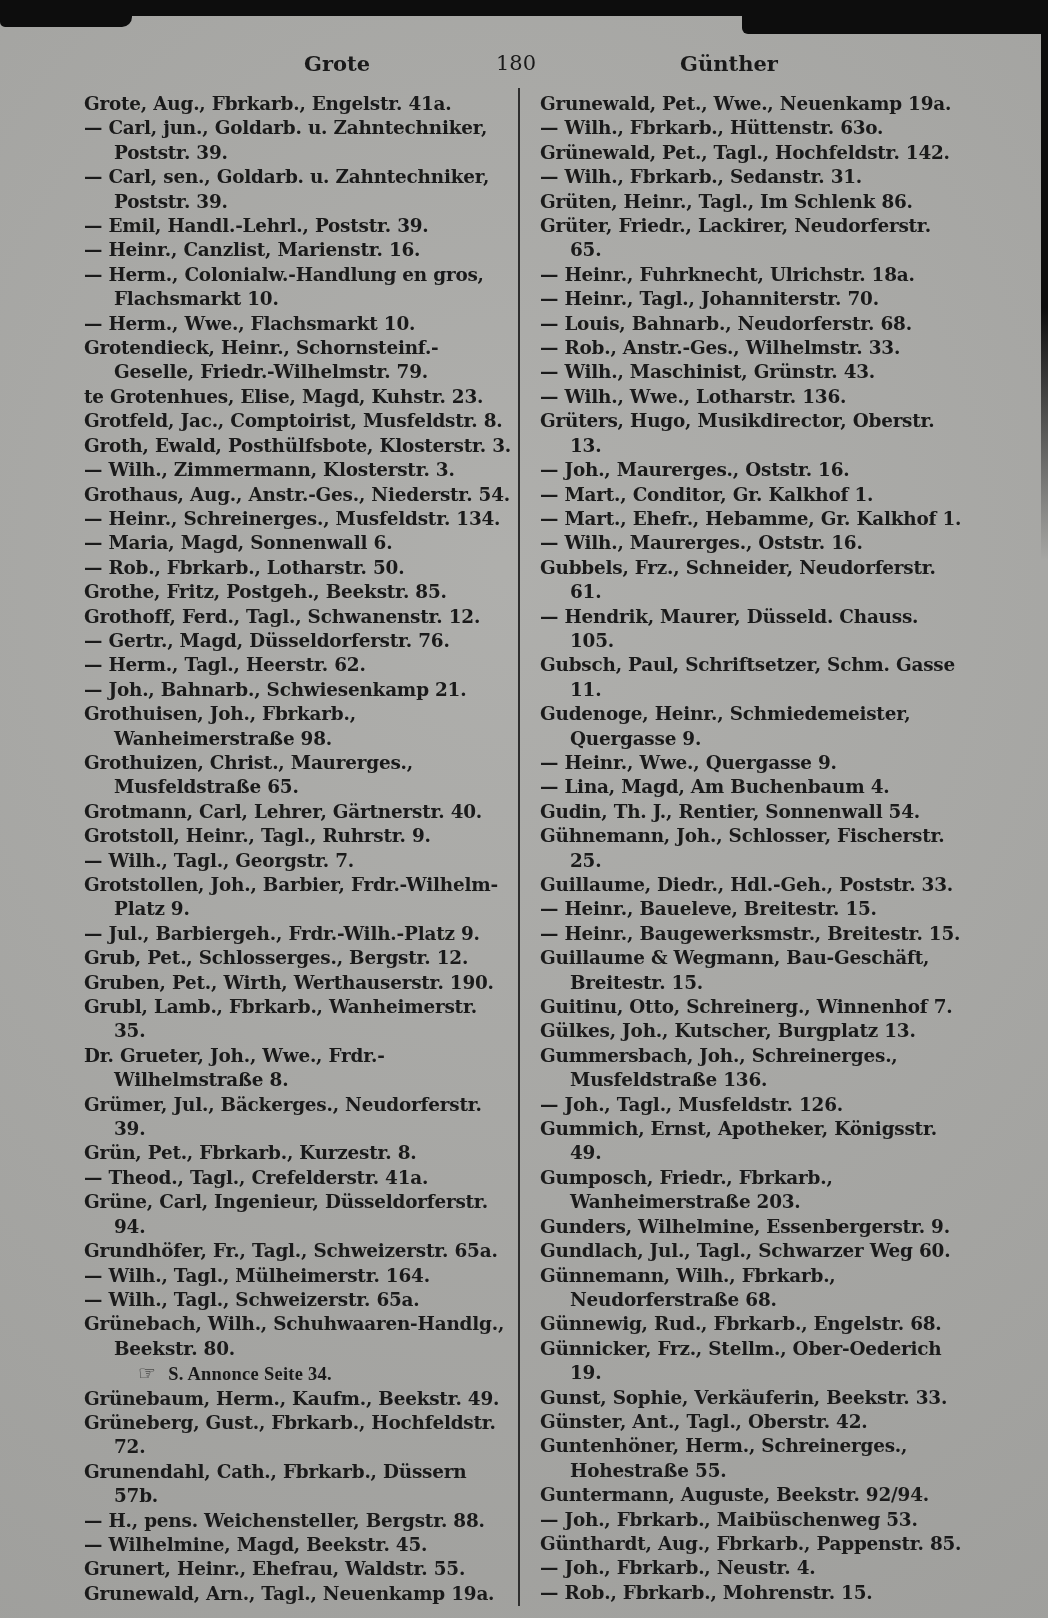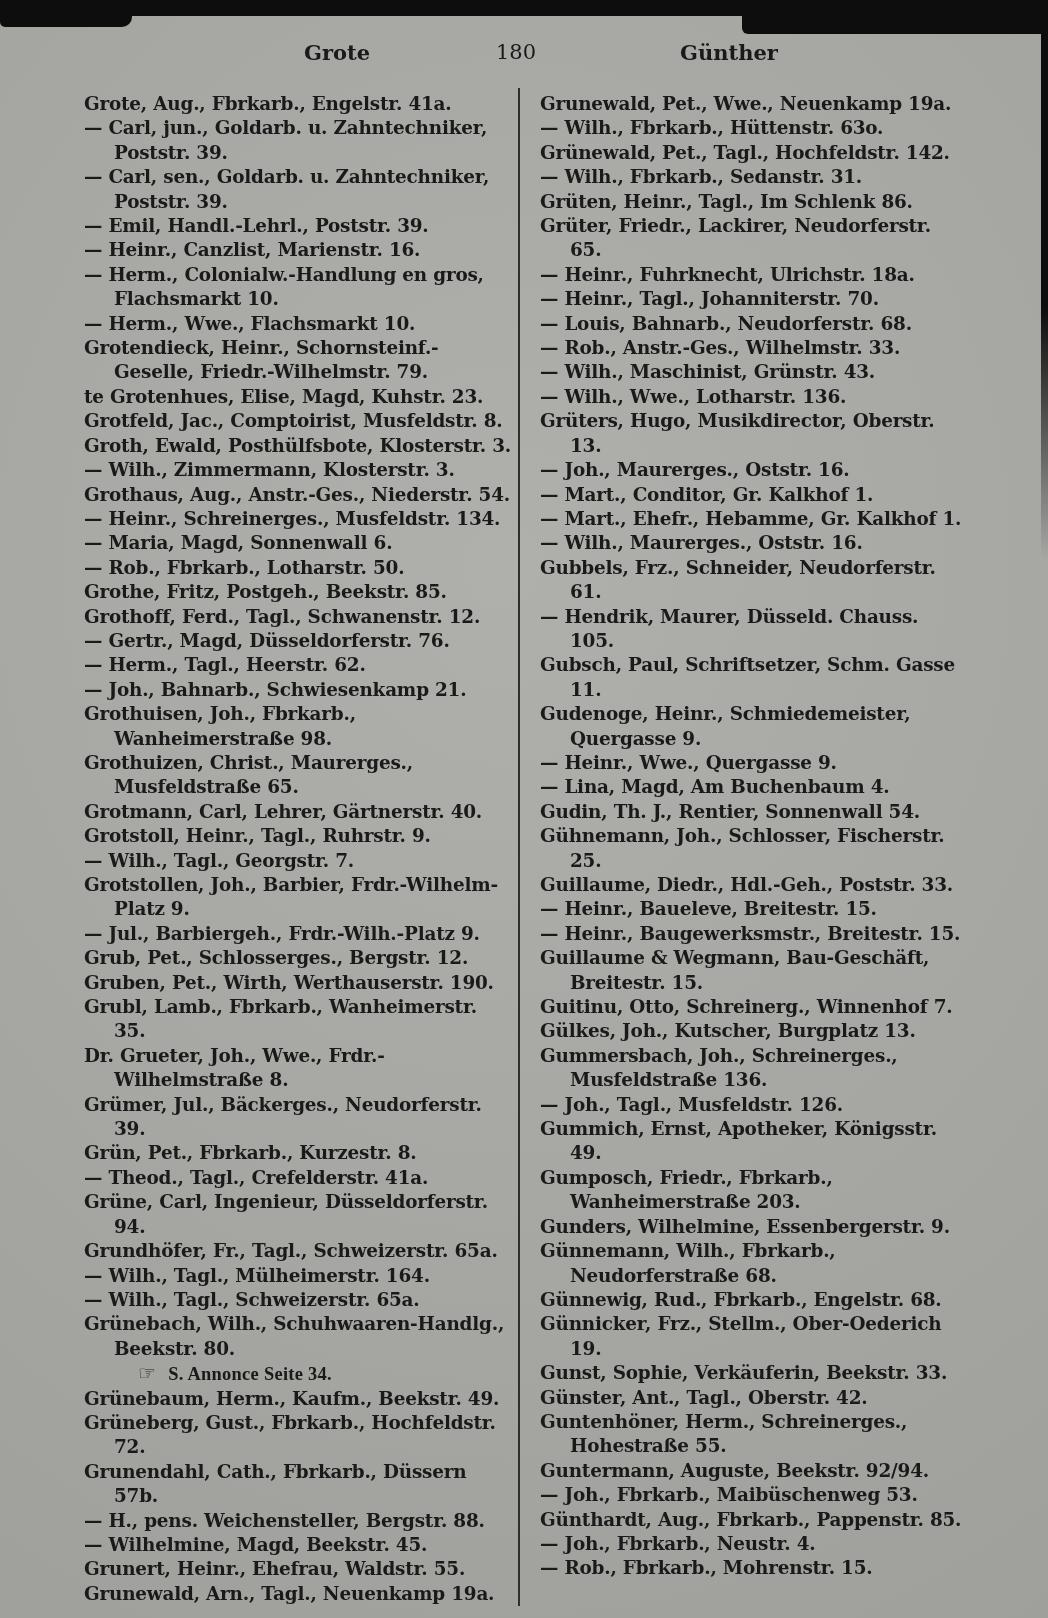--- a/index.html
+++ b/index.html
@@ -23,21 +23,21 @@
   }
 
   
   .scan-bar-top   { position: absolute; top: 0; left: 0; width: 100%; height: 16px; background: var(--scan); }
   .scan-blob-left { position: absolute; top: 0; left: 0; width: 132px; height: 27px; background: var(--scan); border-radius: 0 0 10px 5px; }
   .scan-blob-right{ position: absolute; top: 0; left: 742px; right: 0; height: 34px; background: var(--scan); border-radius: 0 0 0 6px; }
   .scan-strip-right{ position: absolute; top: 0; right: 0; width: 7px; height: 560px;
     background: linear-gradient(to bottom, var(--scan) 0%, var(--scan) 55%, rgba(13,13,13,0) 100%); }
 
   
-  .running-head { position: absolute; top: 40px; left: 0; width: 100%; height: 28px; font-size: 21px; }
+  .running-head { position: absolute; top: 51px; left: 0; width: 100%; height: 28px; font-size: 21px; }
   .head-left   { position: absolute; left: 337px; transform: translateX(-50%); font-weight: 700; }
   .head-center { position: absolute; left: 516px; transform: translateX(-50%); font-weight: 400; }
   .head-right  { position: absolute; left: 729px; transform: translateX(-50%); font-weight: 700; }
 
   .column-divider { position: absolute; left: 518px; top: 88px; width: 2px; height: 1518px; background: var(--divider); }
 
   .col {
     position: absolute;
     top: 92px;
     font-size: 18.4px;
@@ -493,20 +493,24 @@
   <p class="entry">
     
     <span class="entry-text">Gumposch, Friedr., Fbrkarb., Wanheimerstraße 203.</span>
   </p>
 
   <p class="entry">
     
     <span class="entry-text">Gunders, Wilhelmine, Essenbergerstr. 9.</span>
   </p>
 
+  <p class="entry">
+    
+    <span class="entry-text">Gundlach, Jul., Tagl., Schwarzer Weg 60.</span>
+  </p>
 
   <p class="entry">
     
     <span class="entry-text">Günnemann, Wilh., Fbrkarb., Neudorferstraße 68.</span>
   </p>
 
   <p class="entry">
     
     <span class="entry-text">Günnewig, Rud., Fbrkarb., Engelstr. 68.</span>
   </p>

